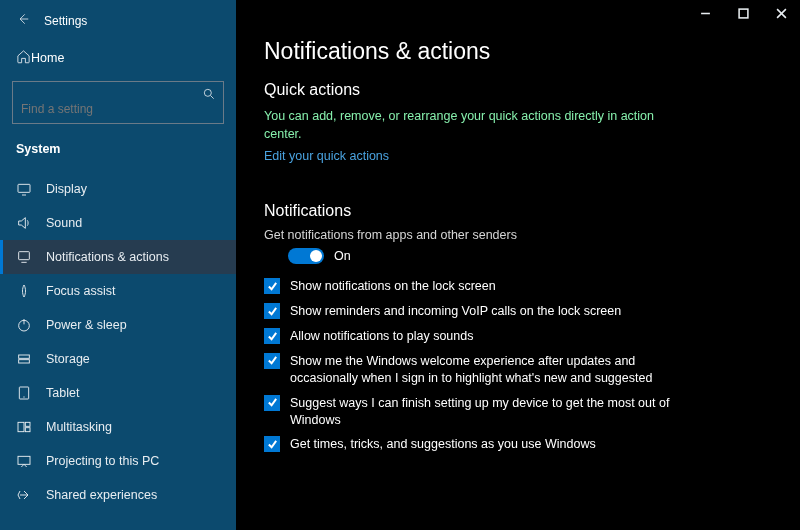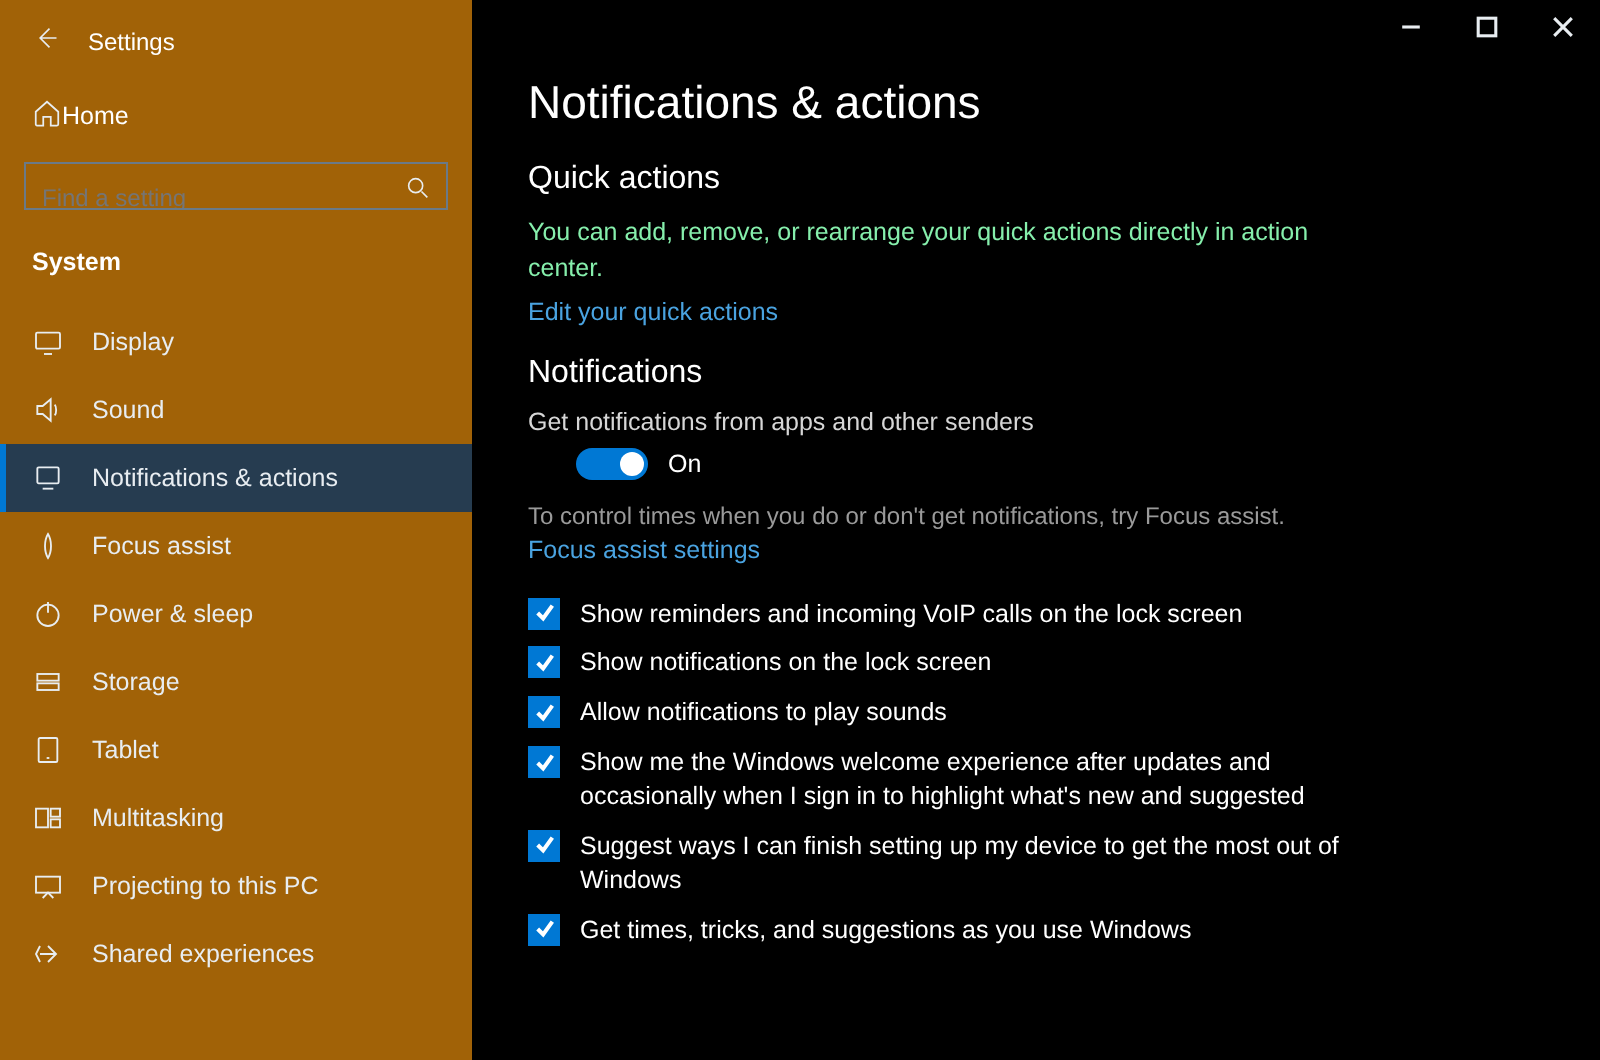--- a/index.html
+++ b/index.html
@@ -5,35 +5,35 @@
   * { box-sizing: border-box; margin: 0; padding: 0; }
   body {
     width: 800px; height: 530px; overflow: hidden;
     font-family: "Segoe UI", Arial, sans-serif;
     background: #000; color: #fff; font-size: 12.5px;
     display: flex;
   }
   
   .sidebar {
     width: 236px; height: 100%;
-    background: #a16207;
+    background: #0c4a6e;
     display: flex; flex-direction: column;
     padding-top: 8px;
   }
   .side-header {
     display: flex; align-items: center; gap: 14px;
     padding: 4px 16px 12px 16px; font-size: 12px;
   }
   .home-row {
     display: flex; align-items: center; 
     padding: 8px 16px; font-size: 12.5px;
   }
   .search-wrap { padding: 6px 12px 10px 12px; }
   .search {
-    width: 100%; height: 24px;
+    width: 100%; height: 43px;
     background: transparent;
     border: 1px solid #6a7a88; color: #cfd6dd;
     padding: 12px 28px 0 8px; font-size: 12px;
     position: relative;
   }
   .search-box { position: relative; }
   .search-box .sicon { position: absolute; right: 8px; top: 6px; color: #cfd6dd; }
   .cat-label { padding: 8px 16px 10px 16px; font-size: 12.5px; font-weight: 600; }
   .nav { display: flex; flex-direction: column; padding-top: 6px; }
   .nav-item {
@@ -51,21 +51,21 @@
   
   .main { flex: 1; background: #000; position: relative; padding: 16px 28px 16px 28px; overflow: hidden; }
   .titlebar {
     position: absolute; top: 0; right: 0; display: flex;
   }
   .tbtn { width: 38px; height: 26px; display: flex; align-items: center; justify-content: center; color: #ddd; }
   h1 { font-weight: 400; font-size: 23px; margin: 22px 0 16px 0; }
   h2 { font-weight: 400; font-size: 16px; margin: 10px 0 8px 0; }
   .desc { color: #86efac; font-size: 12.5px; line-height: 1.45; max-width: 400px; }
   .link { color: #4aa3e0; font-size: 12.5px; margin-top: 6px; display: inline-block; cursor: pointer; }
-  .sect { margin-top: 15px; }
+  .sect { margin-top: 39px; }
   .sub { color: #d6d6d6; font-size: 12.5px; margin-bottom: 6px; }
   .toggle-row { display: flex; align-items: center; gap: 10px; margin: 4px 0 10px 0; padding-left: 24px; }
   .toggle {
     width: 36px; height: 16px; border-radius: 8px; background: #0078d4;
     position: relative;
   }
   .toggle::after {
     content: ""; position: absolute; right: 2px; top: 2px;
     width: 12px; height: 12px; border-radius: 50%; background: #fff;
   }
@@ -232,48 +232,44 @@
   <div class="desc">You can add, remove, or rearrange your quick actions directly in action center.</div>
   <a class="link">Edit your quick actions</a>
 
   <div class="sect">
     <h2>Notifications</h2>
     <div class="sub">Get notifications from apps and other senders</div>
     <div class="toggle-row">
       <div class="toggle"></div>
       <span>On</span>
     </div>
-    <div class="note">
-      <span>To control times when you do or don't get notifications, try Focus assist.</span><br>
-      <a class="link" style="margin-top:0">Focus assist settings</a>
-    </div>
 
     <div class="checks">
       <div class="chk-row">
         <div class="chk">
             <svg width="11" height="11" viewBox="0 0 12 12">
               <path d="M2 6l3 3 5-7"></path>
             </svg>
           </div>
+        <span>Show notifications on the lock screen</span>
+      </div>
+      <div class="chk-row">
+        <div class="chk">
+            <svg width="11" height="11" viewBox="0 0 12 12">
+              <path d="M2 6l3 3 5-7"></path>
+            </svg>
+          </div>
         <span>Show reminders and incoming VoIP calls on the lock screen</span>
       </div>
       <div class="chk-row">
         <div class="chk">
             <svg width="11" height="11" viewBox="0 0 12 12">
               <path d="M2 6l3 3 5-7"></path>
             </svg>
           </div>
-        <span>Show notifications on the lock screen</span>
-      </div>
-      <div class="chk-row">
-        <div class="chk">
-            <svg width="11" height="11" viewBox="0 0 12 12">
-              <path d="M2 6l3 3 5-7"></path>
-            </svg>
-          </div>
         <span>Allow notifications to play sounds</span>
       </div>
       <div class="chk-row">
         <div class="chk">
             <svg width="11" height="11" viewBox="0 0 12 12">
               <path d="M2 6l3 3 5-7"></path>
             </svg>
           </div>
         <span>Show me the Windows welcome experience after updates and occasionally when I sign in to highlight what's new and suggested</span>
       </div>

